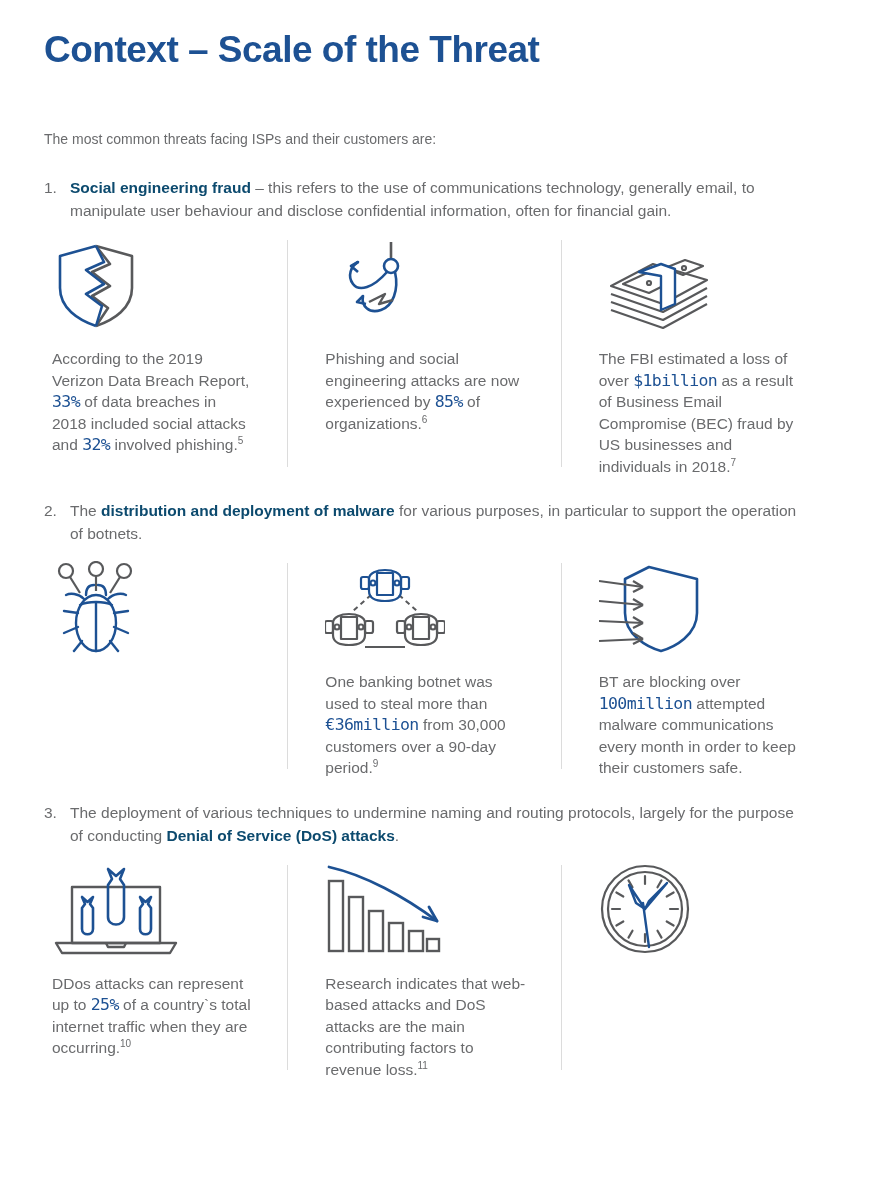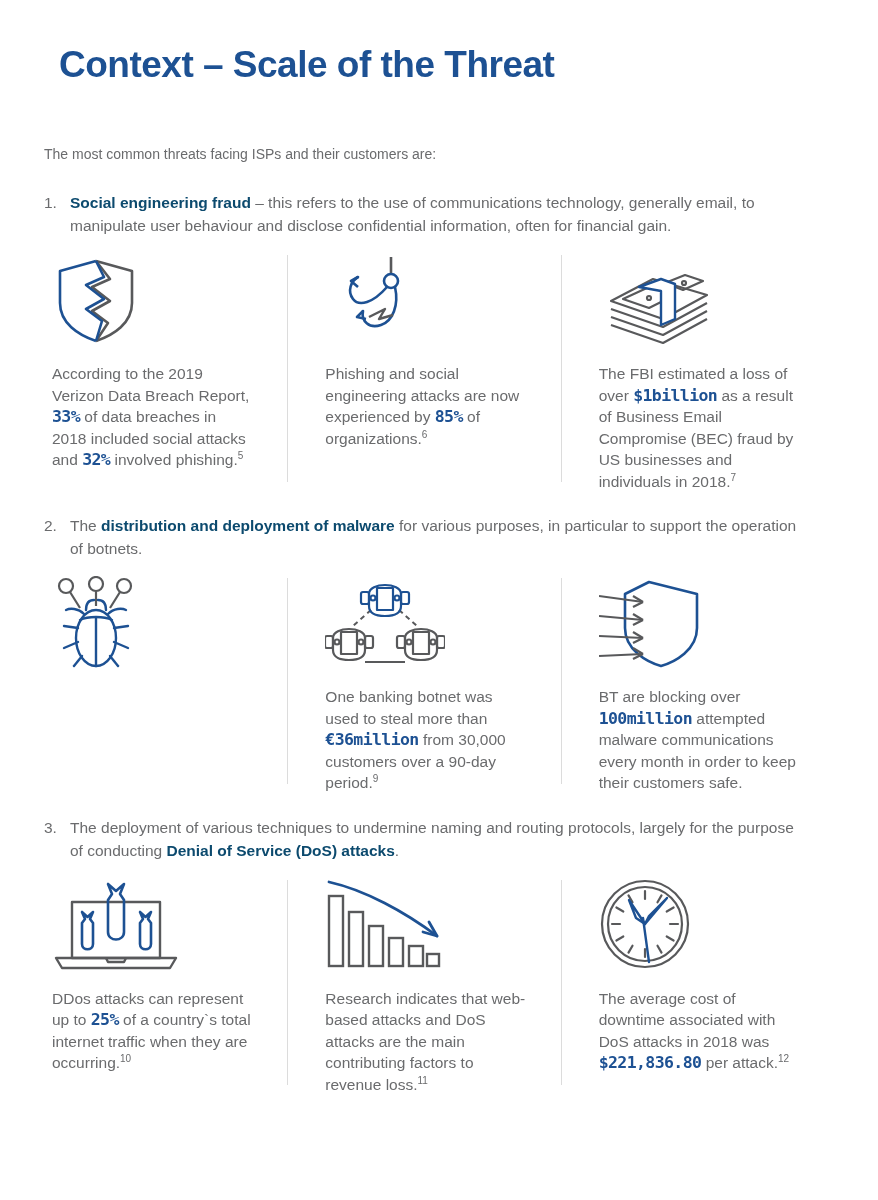--- a/index.html
+++ b/index.html
@@ -17,21 +17,21 @@
   }
   .page {
     width: 878px;
     height: 1200px;
     position: relative;
     box-sizing: border-box;
     padding: 0 44px;
   }
   
   .page-title {
-    margin: 15px;
+    margin: 0;
     padding-top: 26px;
     font-size: 37px;
     line-height: 48px;
     font-weight: bold;
     color: #1d5193;
     letter-spacing: -0.5px;
   }
   
   .intro {
     margin-top: 54px;
@@ -94,21 +94,21 @@
     display: block;
   }
   .stat-text {
     margin-top: 18px;
     font-size: 15.5px;
     line-height: 21.5px;
     color: #6a6b6d;
   }
   .hl {
     font-family: "DejaVu Sans Mono", monospace;
-    font-weight: bold;
+    font-weight: normal;
     color: #1d5193;
     font-size: 16.5px;
     letter-spacing: -0.6px;
   }
   sup {
     font-size: 10px;
     vertical-align: super;
     line-height: 0;
   }
   .row-gap-1 { margin-top: 22px; }
@@ -351,19 +351,16 @@
             <line x1="74.6" y1="29.5" x2="67.7" y2="33.5"></line>
             <line x1="24.3" y1="58.5" x2="17.4" y2="62.5"></line>
             <line x1="62.5" y1="74.6" x2="58.5" y2="67.7"></line>
             <line x1="33.5" y1="24.3" x2="29.5" y2="17.4"></line>
           </g>
           <path d="M46 46 L30 22 L37 40 Z" fill="none" stroke="#1d5193" stroke-width="2.4" stroke-linejoin="round"></path>
           <path d="M46 46 L68 20 L50 38 Z" fill="none" stroke="#1d5193" stroke-width="2.4" stroke-linejoin="round"></path>
           <line x1="44" y1="40" x2="50" y2="84" stroke="#1d5193" stroke-width="2.4" stroke-linecap="round"></line>
         </svg>
       </div>
-      <div class="stat-text">
-        <span>The average cost of downtime associated with DoS attacks in 2018 was </span><span class="hl">$221,836.80</span><span> per attack.</span><sup>12</sup>
-      </div>
     </div>
   </div>
 
 </div>
 
 </body></html>

